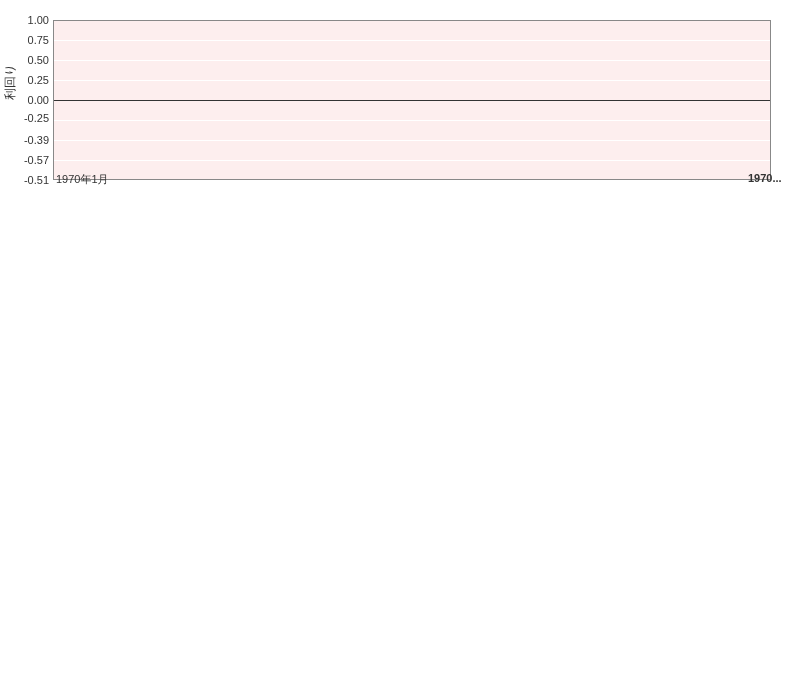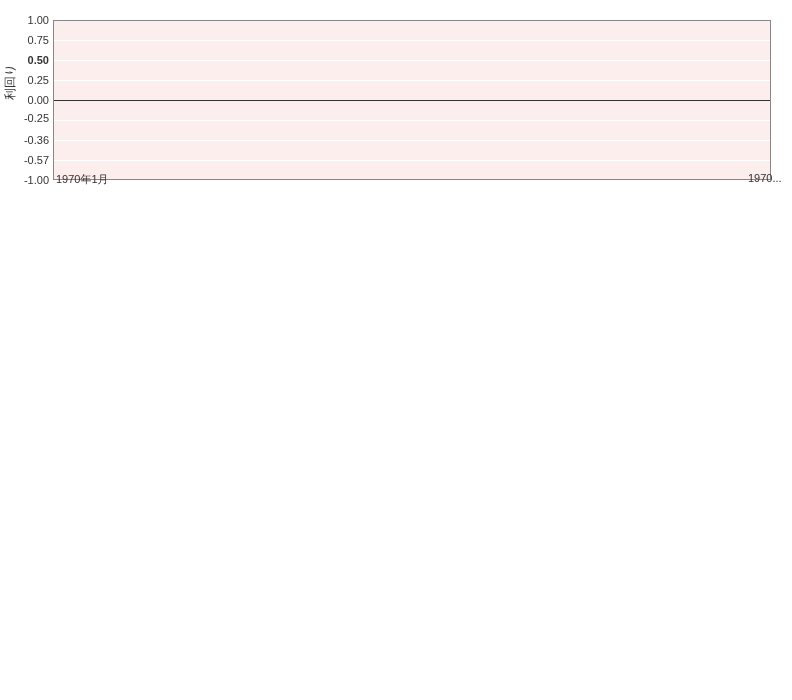--- a/index.html
+++ b/index.html
@@ -77,28 +77,28 @@
     <div class="gridline" style="top:39px;"></div>
     <div class="gridline" style="top:59px;"></div>
     <div class="zero-line" style="top:79px;"></div>
     <div class="gridline" style="top:99px;"></div>
     <div class="gridline" style="top:119px;"></div>
     <div class="gridline" style="top:139px;"></div>
   </div>
 
   <div class="y-tick-label" style="top:15px;">1.00</div>
   <div class="y-tick-label" style="top:35px;">0.75</div>
-  <div class="y-tick-label" style="top:55px;font-weight:bold;">0.50</div>
+  <div class="y-tick-label" style="top:55px;">0.50</div>
   <div class="y-tick-label" style="top:75px;">0.25</div>
   <div class="y-tick-label" style="top:95px;">0.00</div>
   <div class="y-tick-label" style="top:113px;">-0.25</div>
-  <div class="y-tick-label" style="top:135px;">-0.36</div>
+  <div class="y-tick-label" style="top:135px;">-0.39</div>
   <div class="y-tick-label" style="top:155px;">-0.57</div>
-  <div class="y-tick-label" style="top:175px;">-1.00</div>
+  <div class="y-tick-label" style="top:175px;">-0.51</div>
 
   <div class="x-tick-label" style="left:56px;">1970年1月</div>
-  <div class="x-tick-label" style="left:748px;">1970...</div>
+  <div class="x-tick-label" style="left:748px;font-weight:bold;">1970...</div>
 
   <div class="y-axis-label">
     <span>利回り</span>
   </div>
 
 </div>
 
 </body></html>

